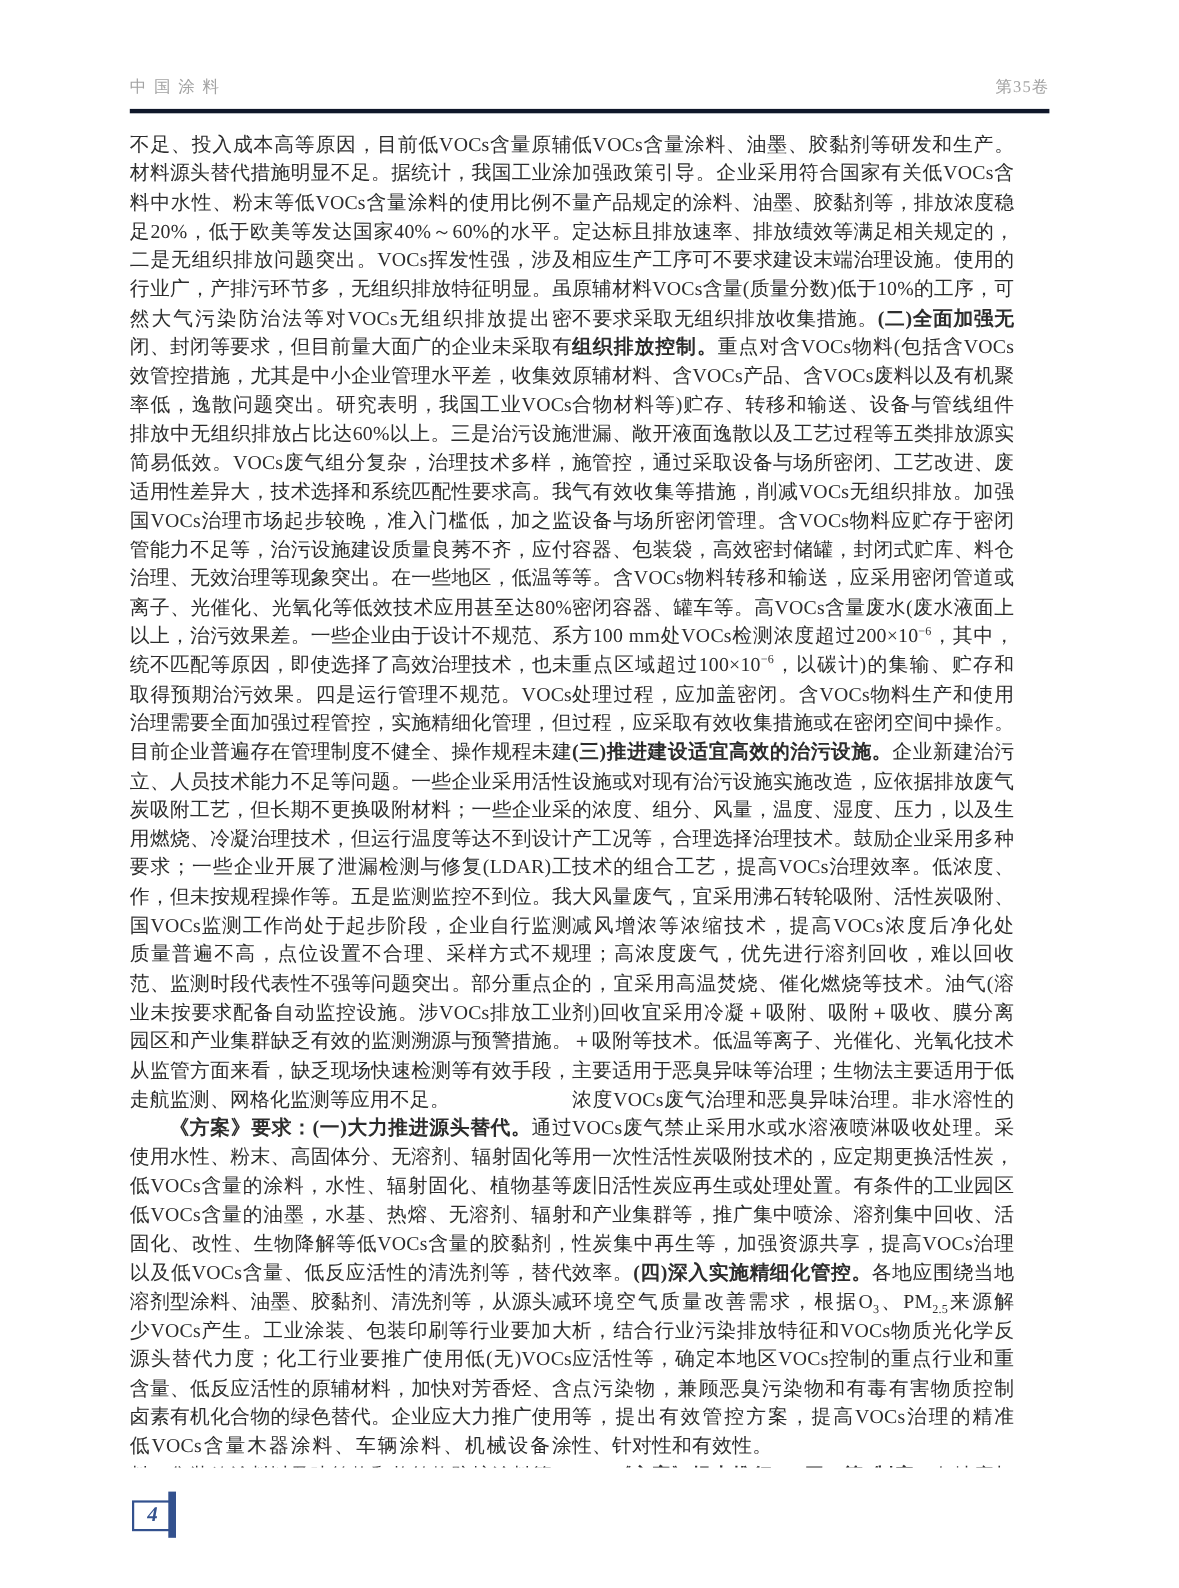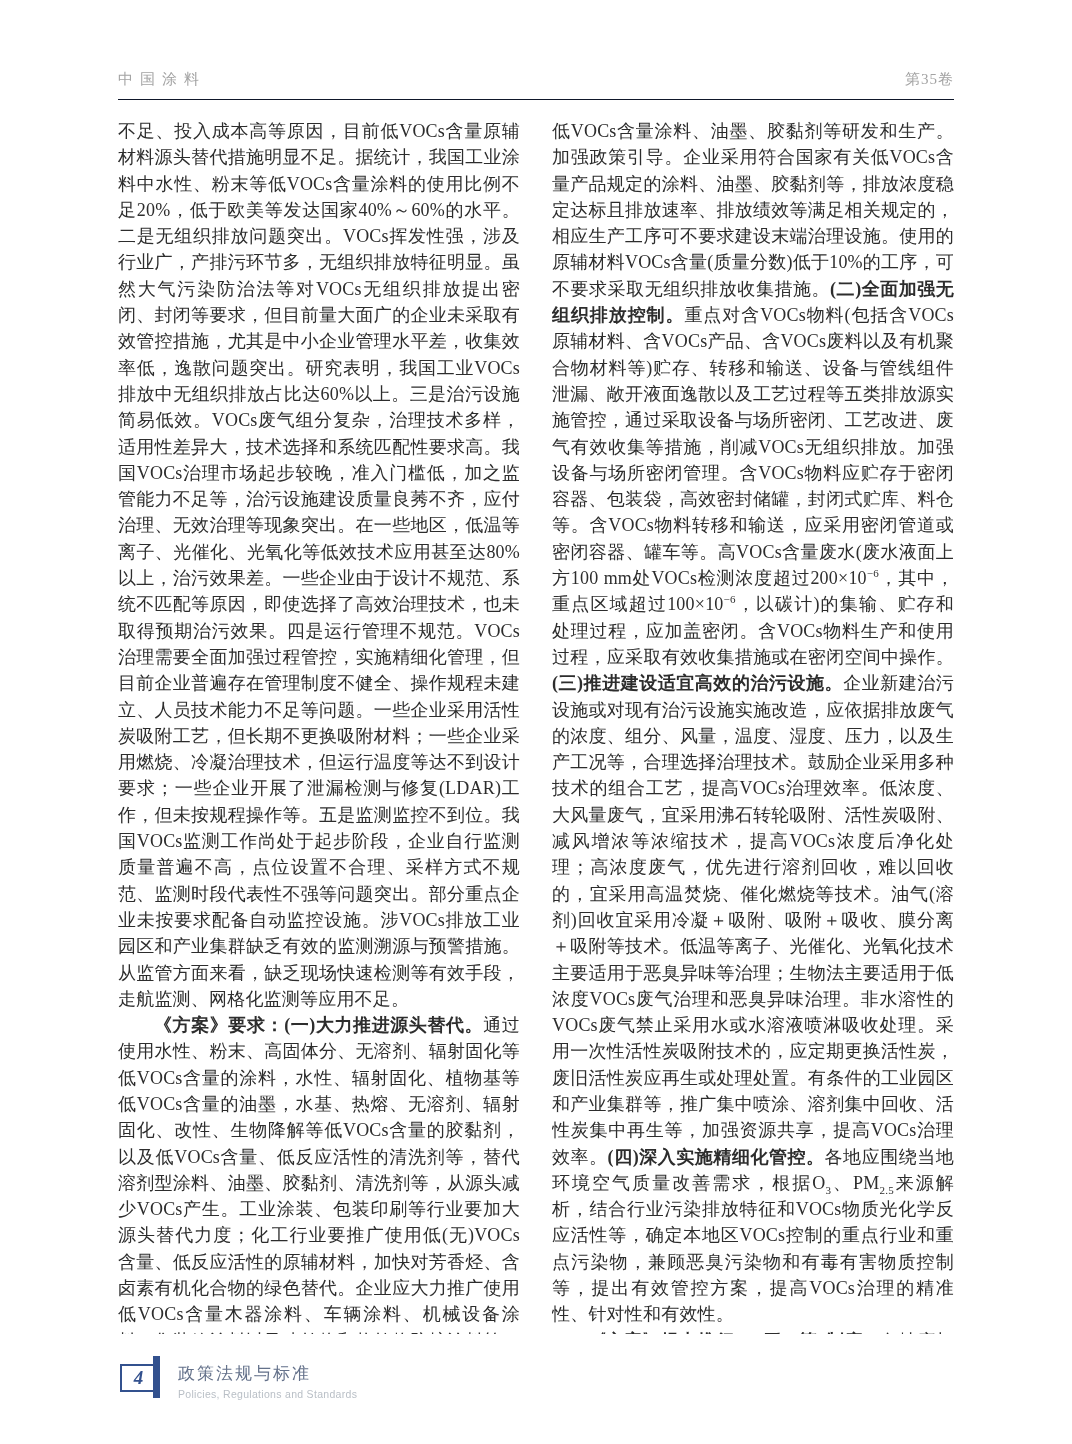--- a/index.html
+++ b/index.html
@@ -10,30 +10,30 @@
     background:#ffffff;
     font-family:"Liberation Serif","DejaVu Serif",serif;
     color:#2d2d2d;
     overflow:hidden;
   }
   
   .page-header {
     position:absolute; left:118px; top:70px; width:836px;
     display:flex; justify-content:space-between; align-items:flex-end;
     padding-bottom:10px;
-    border-bottom:1px solid #0f172a;
+    border-bottom:4px solid #0f172a;
     color:#a3a3a3;
     font-size:15px;
   }
   .journal-name { letter-spacing:7px; }
   .volume-label { letter-spacing:1px;margin-left:21px; }
   
   .columns {
     position:absolute; left:118px; top:118px; width:836px; height:1216px;
-    display:flex; gap:32px; overflow:hidden;
+    display:flex; overflow:hidden;
   }
   .column {
     width:402px; height:100%; overflow:hidden;
     font-size:18px; line-height:26.3px;
     text-align:justify; text-justify:inter-ideograph;
     letter-spacing:0.2px;
   }
   .para { margin:0; }
   .para.indent { text-indent:2em; }
   .para .b { font-weight:bold; }
@@ -88,19 +88,15 @@
         <p class="para"><span>低VOCs含量涂料、油墨、胶黏剂等研发和生产。加强政策引导。企业采用符合国家有关低VOCs含量产品规定的涂料、油墨、胶黏剂等，排放浓度稳定达标且排放速率、排放绩效等满足相关规定的，相应生产工序可不要求建设末端治理设施。使用的原辅材料VOCs含量(质量分数)低于10%的工序，可不要求采取无组织排放收集措施。</span><span class="b">(二)全面加强无组织排放控制。</span><span>重点对含VOCs物料(包括含VOCs原辅材料、含VOCs产品、含VOCs废料以及有机聚合物材料等)贮存、转移和输送、设备与管线组件泄漏、敞开液面逸散以及工艺过程等五类排放源实施管控，通过采取设备与场所密闭、工艺改进、废气有效收集等措施，削减VOCs无组织排放。加强设备与场所密闭管理。含VOCs物料应贮存于密闭容器、包装袋，高效密封储罐，封闭式贮库、料仓等。含VOCs物料转移和输送，应采用密闭管道或密闭容器、罐车等。高VOCs含量废水(废水液面上方100 mm处VOCs检测浓度超过200×10</span><sup>−6</sup><span>，其中，重点区域超过100×10</span><sup>−6</sup><span>，以碳计)的集输、贮存和处理过程，应加盖密闭。含VOCs物料生产和使用过程，应采取有效收集措施或在密闭空间中操作。</span><span class="b">(三)推进建设适宜高效的治污设施。</span><span>企业新建治污设施或对现有治污设施实施改造，应依据排放废气的浓度、组分、风量，温度、湿度、压力，以及生产工况等，合理选择治理技术。鼓励企业采用多种技术的组合工艺，提高VOCs治理效率。低浓度、大风量废气，宜采用沸石转轮吸附、活性炭吸附、减风增浓等浓缩技术，提高VOCs浓度后净化处理；高浓度废气，优先进行溶剂回收，难以回收的，宜采用高温焚烧、催化燃烧等技术。油气(溶剂)回收宜采用冷凝＋吸附、吸附＋吸收、膜分离＋吸附等技术。低温等离子、光催化、光氧化技术主要适用于恶臭异味等治理；生物法主要适用于低浓度VOCs废气治理和恶臭异味治理。非水溶性的VOCs废气禁止采用水或水溶液喷淋吸收处理。采用一次性活性炭吸附技术的，应定期更换活性炭，废旧活性炭应再生或处理处置。有条件的工业园区和产业集群等，推广集中喷涂、溶剂集中回收、活性炭集中再生等，加强资源共享，提高VOCs治理效率。</span><span class="b">(四)深入实施精细化管控。</span><span>各地应围绕当地环境空气质量改善需求，根据O</span><sub>3</sub><span>、PM</span><sub>2.5</sub><span>来源解析，结合行业污染排放特征和VOCs物质光化学反应活性等，确定本地区VOCs控制的重点行业和重点污染物，兼顾恶臭污染物和有毒有害物质控制等，提出有效管控方案，提高VOCs治理的精准性、针对性和有效性。</span></p>
         <p class="para indent"><span class="b">《方案》提出推行“一厂一策”制度。</span><span>各地应加强对企业帮扶指导，对本地污染物排放量较大的企业，组织专家提供专业化技术支持，严格把关，指导企业编制切</span></p>
       </section>
   </main>
 
   <footer class="page-footer">
     <div class="page-badge">
       <span class="badge-bar" style="background: rgb(51, 81, 142);"></span>
       <span class="badge-box" style="border-color: rgb(51, 81, 142); color: rgb(51, 81, 142);">4</span>
     </div>
-    <div class="section-title">
-      <div class="section-title-cn">政策法规与标准</div>
-      <div class="section-title-en">Policies, Regulations and Standards</div>
-    </div>
   </footer>
 
 </div>
 
 </body></html>

